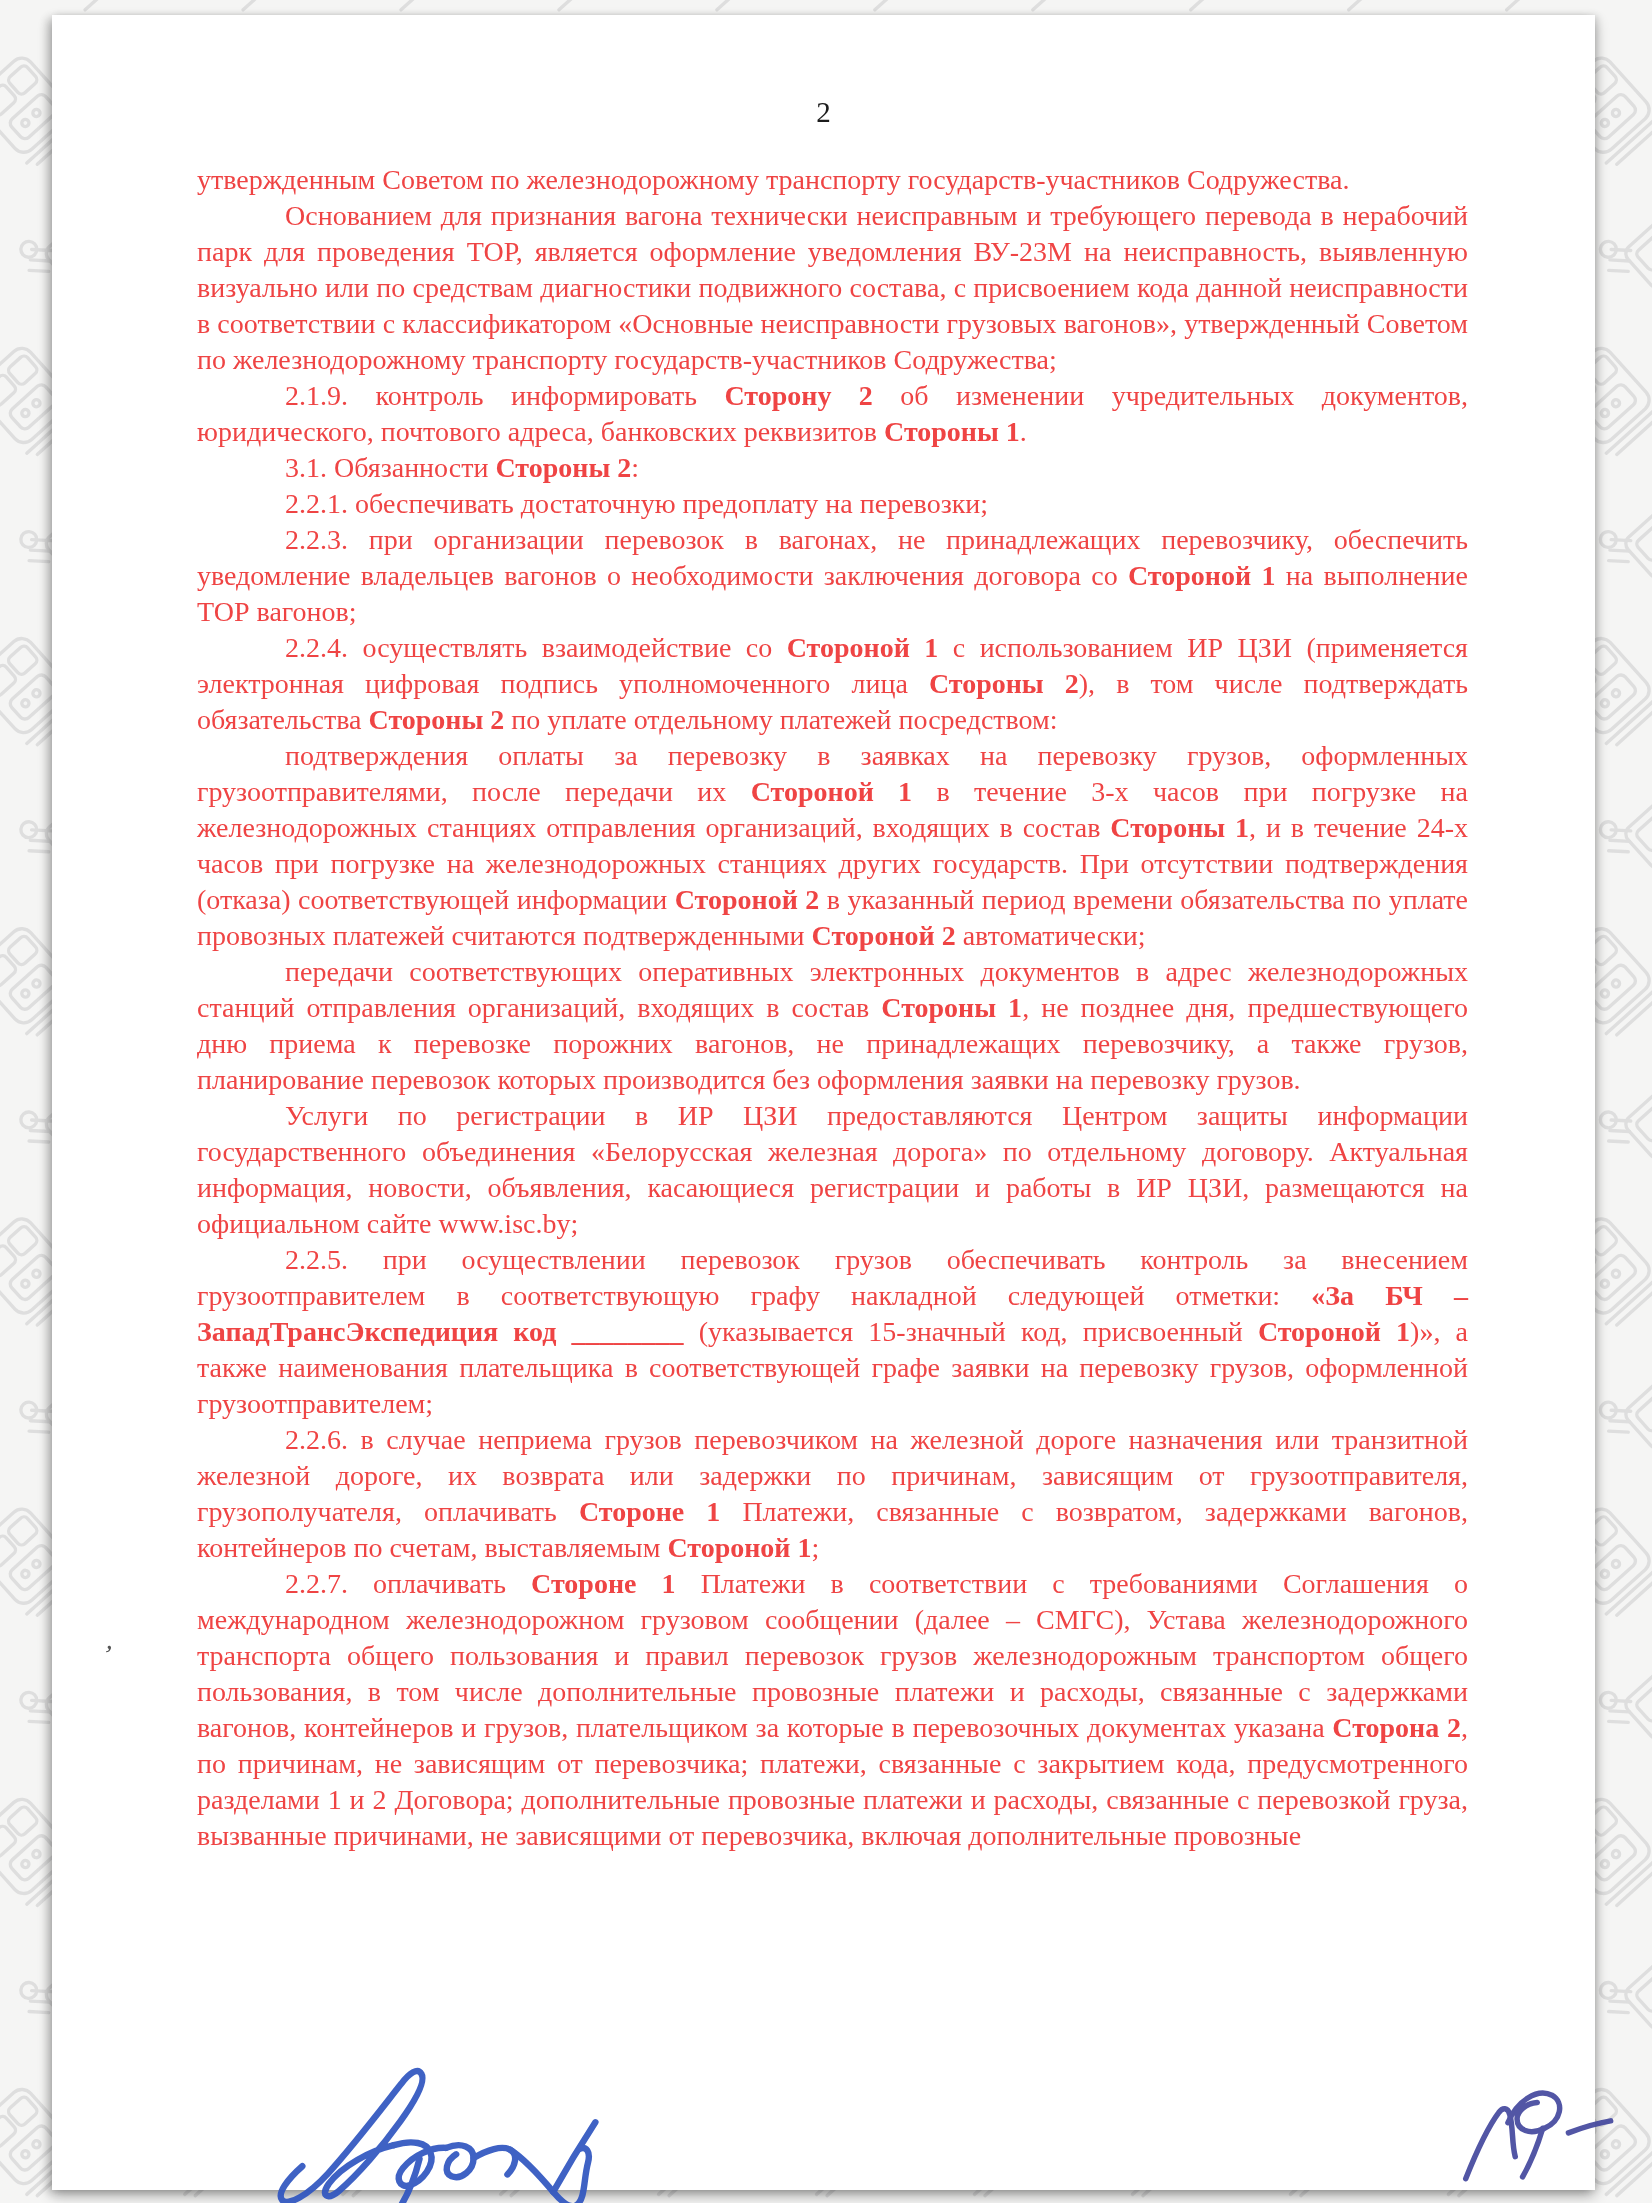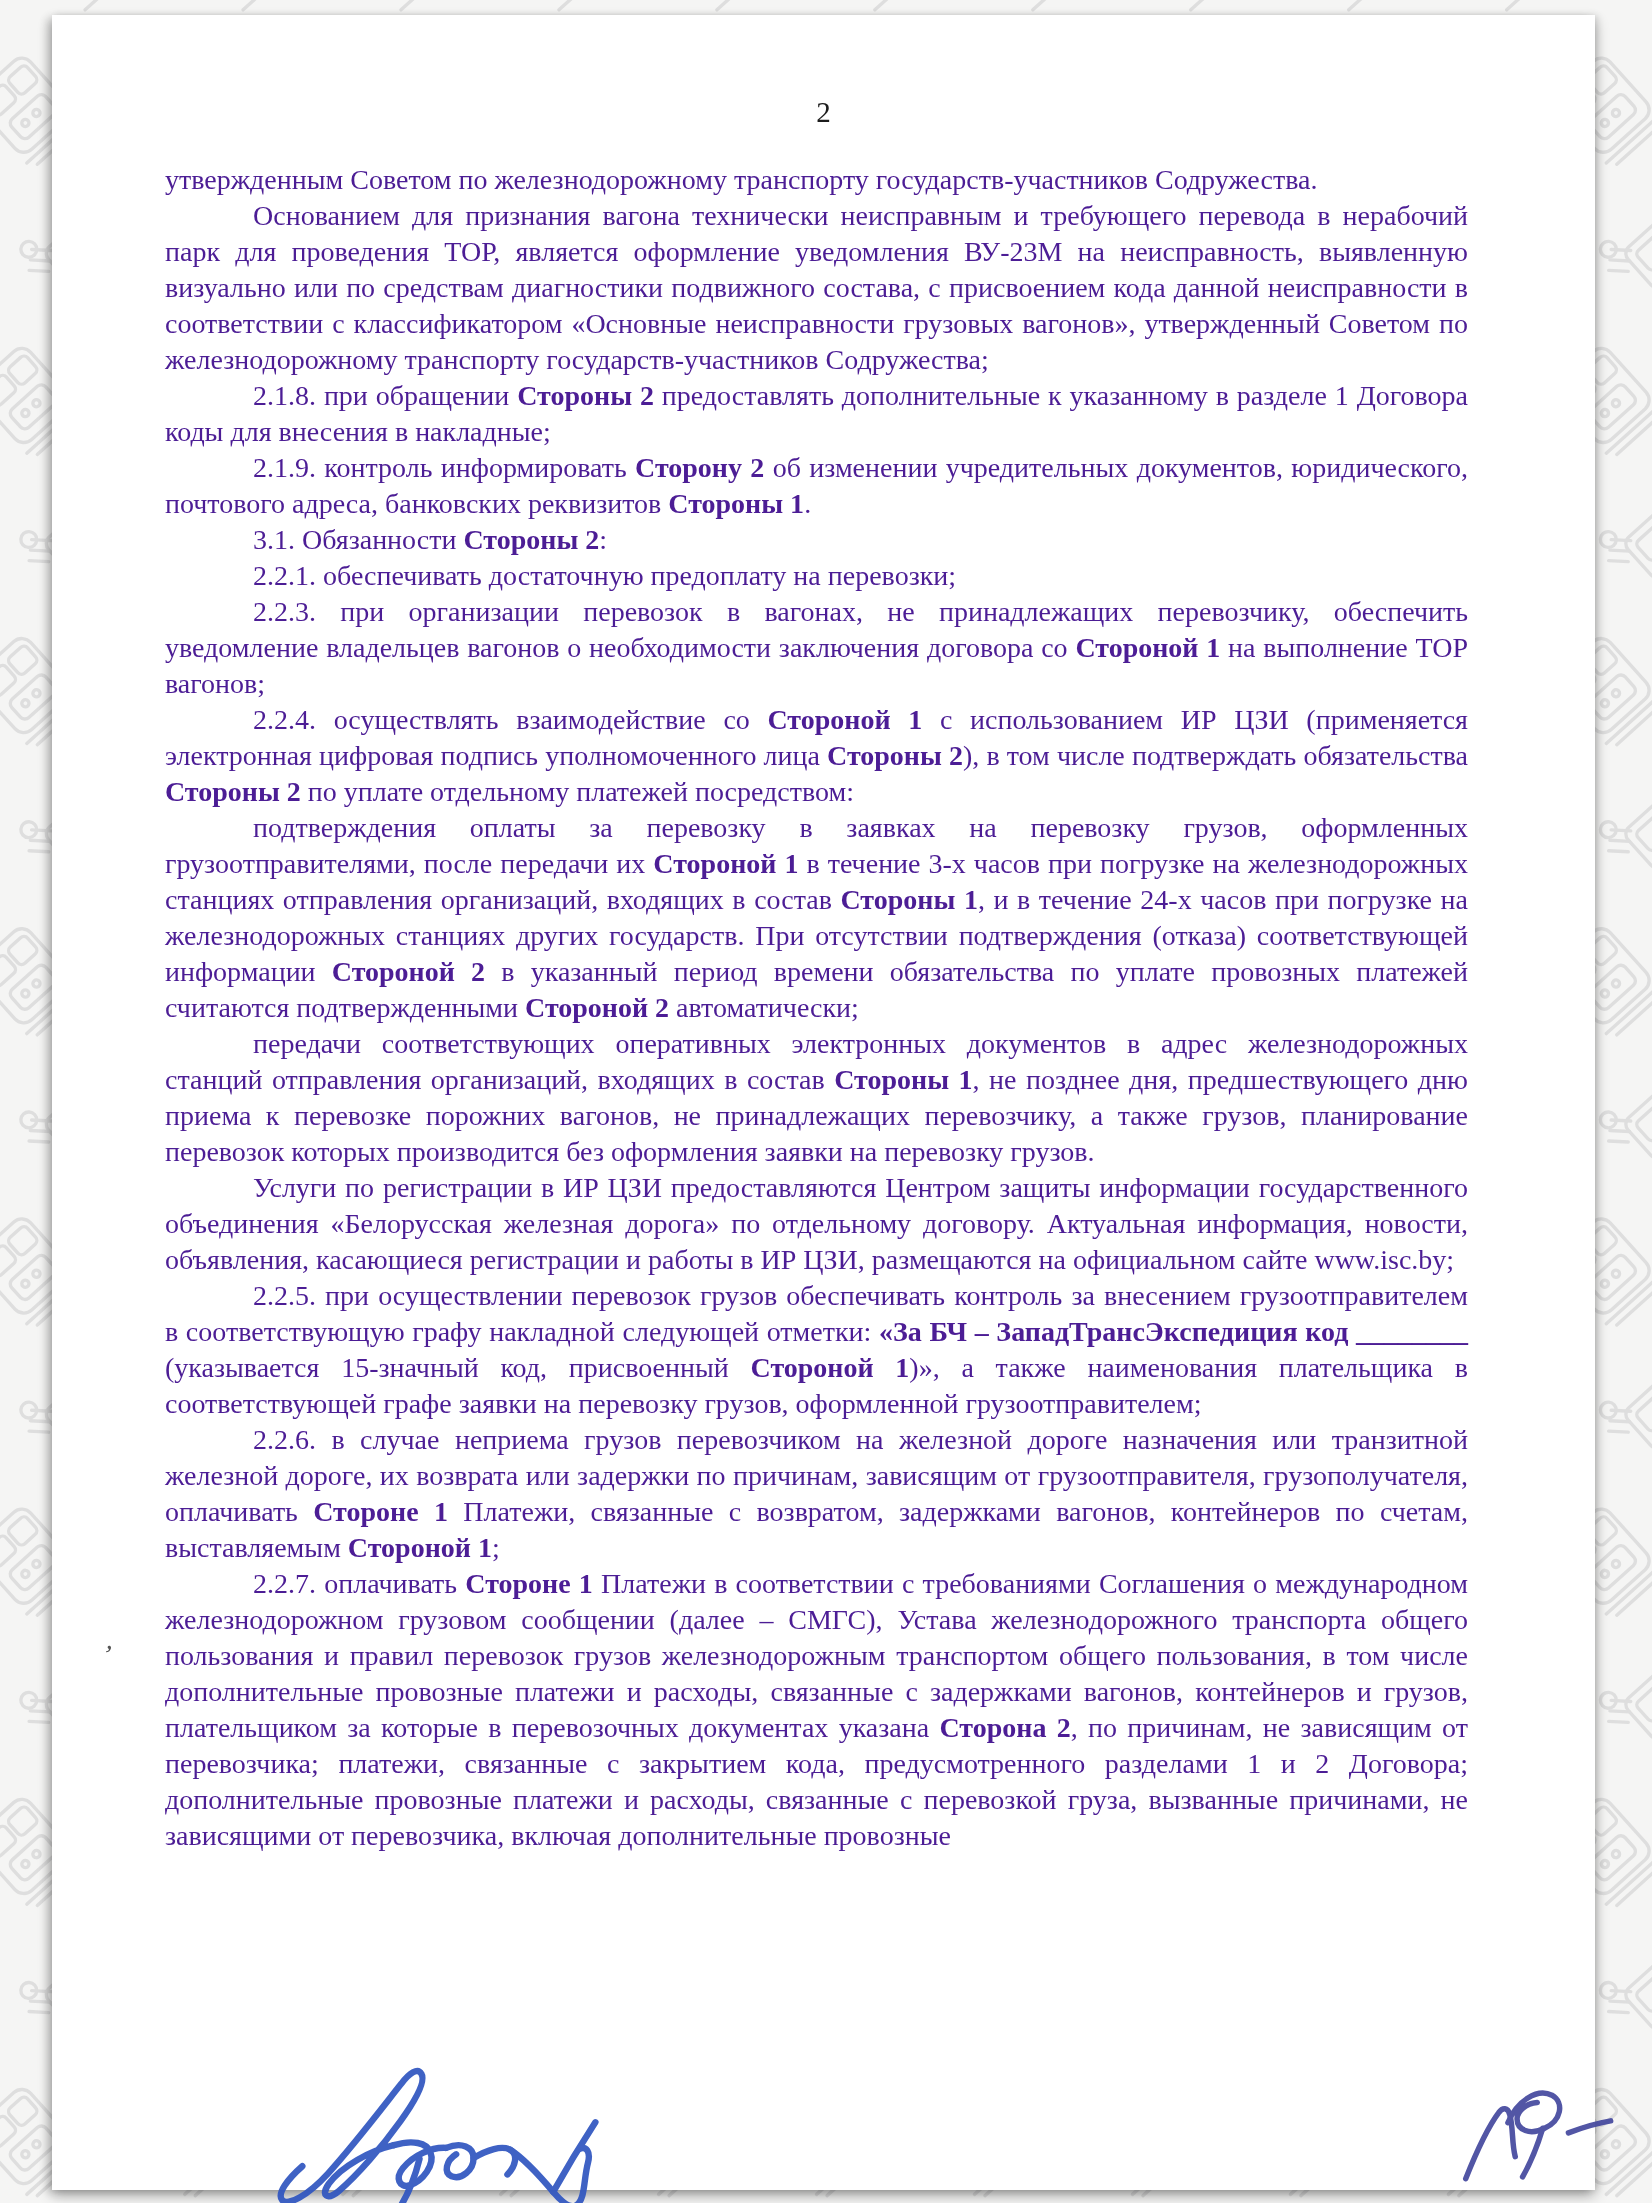--- a/index.html
+++ b/index.html
@@ -12,22 +12,23 @@
   .page{
     position:absolute;left:52px;top:14.7px;width:1543px;height:2175px;
     background:#ffffff;z-index:1;
     box-shadow:-4.6px 2.8px 8.3px rgba(0,0,0,0.16),0 6.4px 13px rgba(0,0,0,0.30),2.8px 0 6.4px rgba(0,0,0,0.10);
   }
   .pagenum{
     padding-top:81px;text-align:center;font-size:29px;color:#1c1c1c;
   }
   .doc-body{
     margin-top:33px;padding:0 127px 0 113px;
-    font-size:28px;line-height:36px;color:#4c1d95;
+    font-size:28px;line-height:36px;color:#ef4444;
     text-align:justify;
+    margin-left:32px;
   }
   .para{margin:0;text-indent:88px;}
   .para.no-indent{text-indent:0;}
   .b{font-weight:bold;}
   .stray-mark{
     position:absolute;left:51px;top:1624px;font-size:27.5px;color:#555;
     transform:rotate(12deg);
   }
   .sig{position:absolute;z-index:3;pointer-events:none;}
   .sig-left{left:147px;top:2034px;}
@@ -289,21 +290,20 @@
     </g>
 </svg>
 
 <div class="page">
 
   <div class="pagenum">2</div>
 
   <div class="doc-body">
       <p class="para no-indent"><span>утвержденным Советом по железнодорожному транспорту государств-участников Содружества.</span></p>
       <p class="para"><span>Основанием для признания вагона технически неисправным и требующего перевода в нерабочий парк для проведения ТОР, является оформление уведомления ВУ-23М на неисправность, выявленную визуально или по средствам диагностики подвижного состава, с присвоением кода данной неисправности в соответствии с классификатором «Основные неисправности грузовых вагонов», утвержденный Советом по железнодорожному транспорту государств-участников Содружества;</span></p>
-      <p class="para"><span>2.1.8. при обращении </span><span class="b">Стороны 2</span><span> предоставлять дополнительные к указанному в разделе 1 Договора коды для внесения в накладные;</span></p>
       <p class="para"><span>2.1.9. контроль информировать </span><span class="b">Сторону 2</span><span> об изменении учредительных документов, юридического, почтового адреса, банковских реквизитов </span><span class="b">Стороны 1</span><span>.</span></p>
       <p class="para"><span>3.1. Обязанности </span><span class="b">Стороны 2</span><span>:</span></p>
       <p class="para"><span>2.2.1. обеспечивать достаточную предоплату на перевозки;</span></p>
       <p class="para"><span>2.2.3. при организации перевозок в вагонах, не принадлежащих перевозчику, обеспечить уведомление владельцев вагонов о необходимости заключения договора со </span><span class="b">Стороной 1</span><span> на выполнение ТОР вагонов;</span></p>
       <p class="para"><span>2.2.4. осуществлять взаимодействие со </span><span class="b">Стороной 1</span><span> с использованием ИР ЦЗИ (применяется электронная цифровая подпись уполномоченного лица </span><span class="b">Стороны 2</span><span>), в том числе подтверждать обязательства </span><span class="b">Стороны 2</span><span> по уплате отдельному платежей посредством:</span></p>
       <p class="para"><span>подтверждения оплаты за перевозку в заявках на перевозку грузов, оформленных грузоотправителями, после передачи их </span><span class="b">Стороной 1</span><span> в течение 3-х часов при погрузке на железнодорожных станциях отправления организаций, входящих в состав </span><span class="b">Стороны 1</span><span>, и в течение 24-х часов при погрузке на железнодорожных станциях других государств. При отсутствии подтверждения (отказа) соответствующей информации </span><span class="b">Стороной 2</span><span> в указанный период времени обязательства по уплате провозных платежей считаются подтвержденными </span><span class="b">Стороной 2</span><span> автоматически;</span></p>
       <p class="para"><span>передачи соответствующих оперативных электронных документов в адрес железнодорожных станций отправления организаций, входящих в состав </span><span class="b">Стороны 1</span><span>, не позднее дня, предшествующего дню приема к перевозке порожних вагонов, не принадлежащих перевозчику, а также грузов, планирование перевозок которых производится без оформления заявки на перевозку грузов.</span></p>
       <p class="para"><span>Услуги по регистрации в ИР ЦЗИ предоставляются Центром защиты информации государственного объединения «Белорусская железная дорога» по отдельному договору. Актуальная информация, новости, объявления, касающиеся регистрации и работы в ИР ЦЗИ, размещаются на официальном сайте www.isc.by;</span></p>
       <p class="para"><span>2.2.5. при осуществлении перевозок грузов обеспечивать контроль за внесением грузоотправителем в соответствующую графу накладной следующей отметки: </span><span class="b">«За БЧ – ЗападТрансЭкспедиция код ________</span><span> (указывается 15-значный код, присвоенный </span><span class="b">Стороной 1</span><span>)», а также наименования плательщика в соответствующей графе заявки на перевозку грузов, оформленной грузоотправителем;</span></p>
       <p class="para"><span>2.2.6. в случае неприема грузов перевозчиком на железной дороге назначения или транзитной железной дороге, их возврата или задержки по причинам, зависящим от грузоотправителя, грузополучателя, оплачивать </span><span class="b">Стороне 1</span><span> Платежи, связанные с возвратом, задержками вагонов, контейнеров по счетам, выставляемым </span><span class="b">Стороной 1</span><span>;</span></p>

